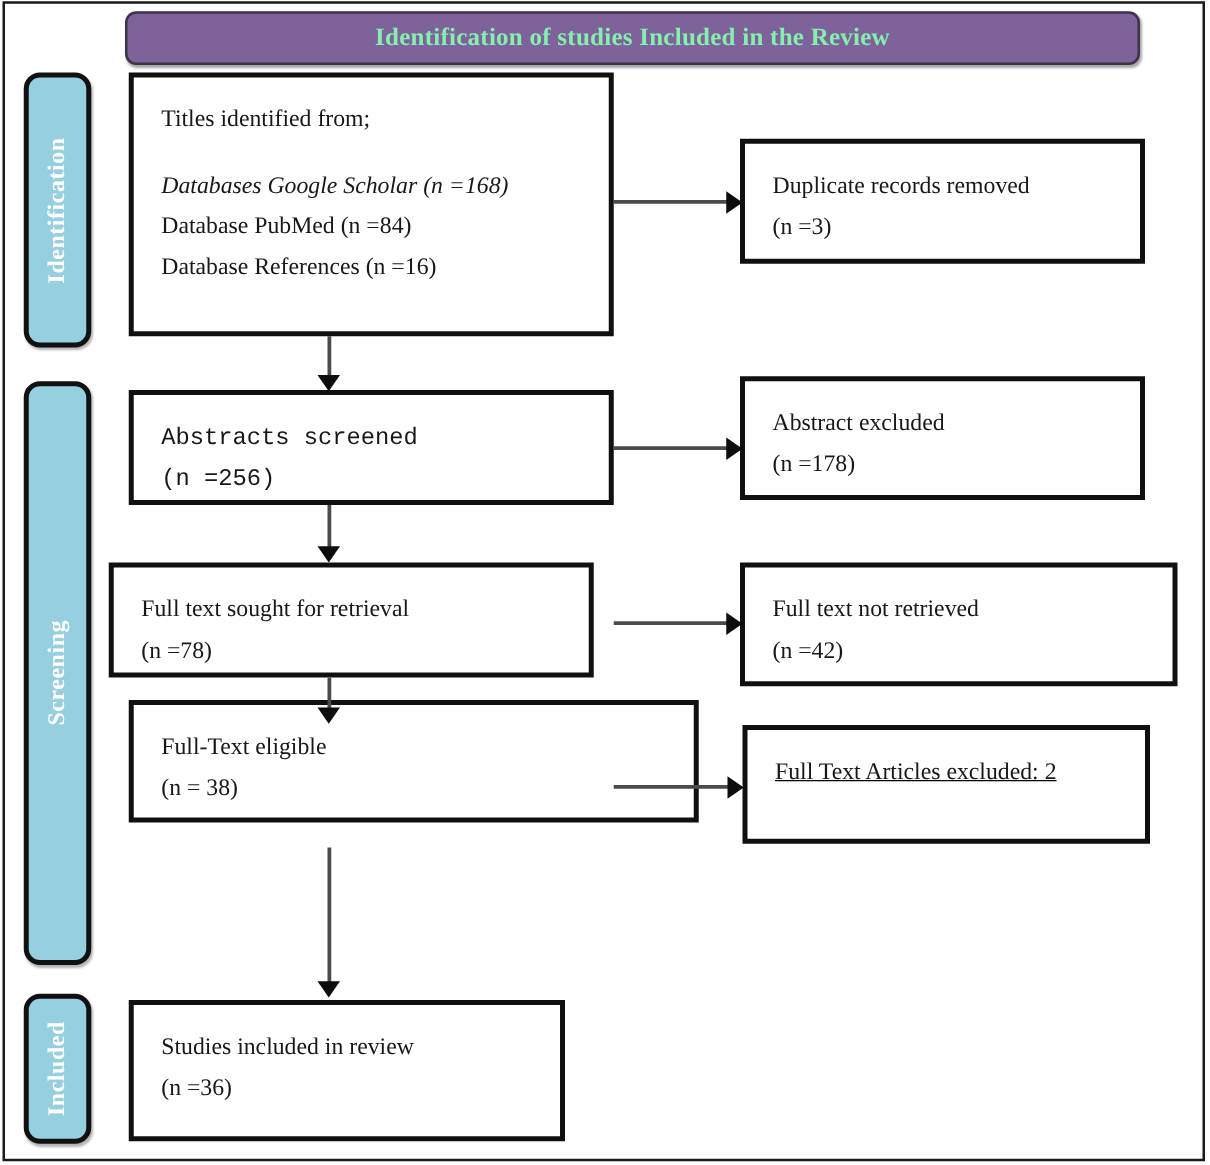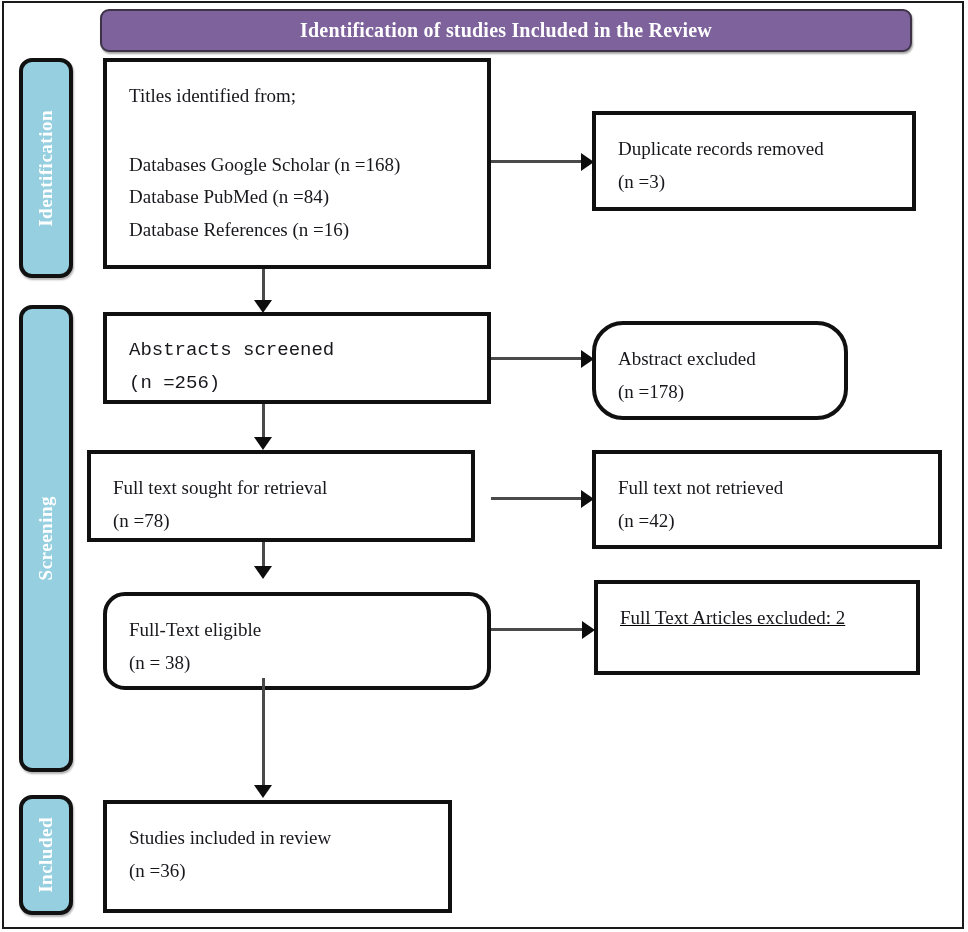--- a/index.html
+++ b/index.html
@@ -42,21 +42,21 @@
     background: #7d629c;
     border: 2px solid #3d3246;
     border-radius: 9px;
     box-sizing: border-box;
     display: flex;
     align-items: center;
     justify-content: center;
     box-shadow: 1px 2px 2px rgba(0,0,0,0.35);
   }
   .header-banner .banner-text {
-    color: #ffffff;
+    color: #86efac;
     font-weight: bold;
     font-size: 20px;
     letter-spacing: 0.2px;
     text-align: center;
     white-space: nowrap;
   }
 
   
   .stage-bar {
     position: absolute;
@@ -90,33 +90,34 @@
     box-sizing: border-box;
     padding: 18px 12px 0 22px;
   }
   .flow-box .line {
     font-size: 19px;
     color: #17171c;
     line-height: 1.72;
     white-space: nowrap;
   }
   .flow-box .line.gap-before {
-    margin-top: 36px;
+    margin-top: 20px;
+    font-style: italic;
   }
 
   
   #box-identified     { left: 103px; top: 58px;  width: 388px; height: 211px; }
   #box-abstracts      { left: 103px; top: 312px; width: 388px; height: 92px; font-family: Liberation Mono, monospace;  }
   #box-fulltext-sought{ left: 87px; top: 450px; width: 388px; height: 92px;  }
-  #box-fulltext-elig  { left: 103px; top: 592px; width: 388px; height: 98px; border-radius: 22px;  }
+  #box-fulltext-elig  { left: 103px; top: 560px; width: 456px; height: 98px;  }
   #box-included       { left: 103px; top: 800px; width: 349px; height: 113px; }
 
   
   #box-duplicates     { left: 592px; top: 111px; width: 324px; height: 100px; }
-  #box-abstract-excl  { left: 592px; top: 321px; width: 256px; height: 99px; border-radius: 31px;  }
+  #box-abstract-excl  { left: 592px; top: 301px; width: 324px; height: 99px;  }
   #box-notretrieved   { left: 592px; top: 450px; width: 350px; height: 99px;  }
   #box-articles-excl  { left: 594px; top: 580px; width: 326px; height: 95px; text-decoration: underline;  }
 
   
   .conn {
     position: absolute;
     pointer-events: none;
   }
   .conn-line-v {
     position: absolute;

